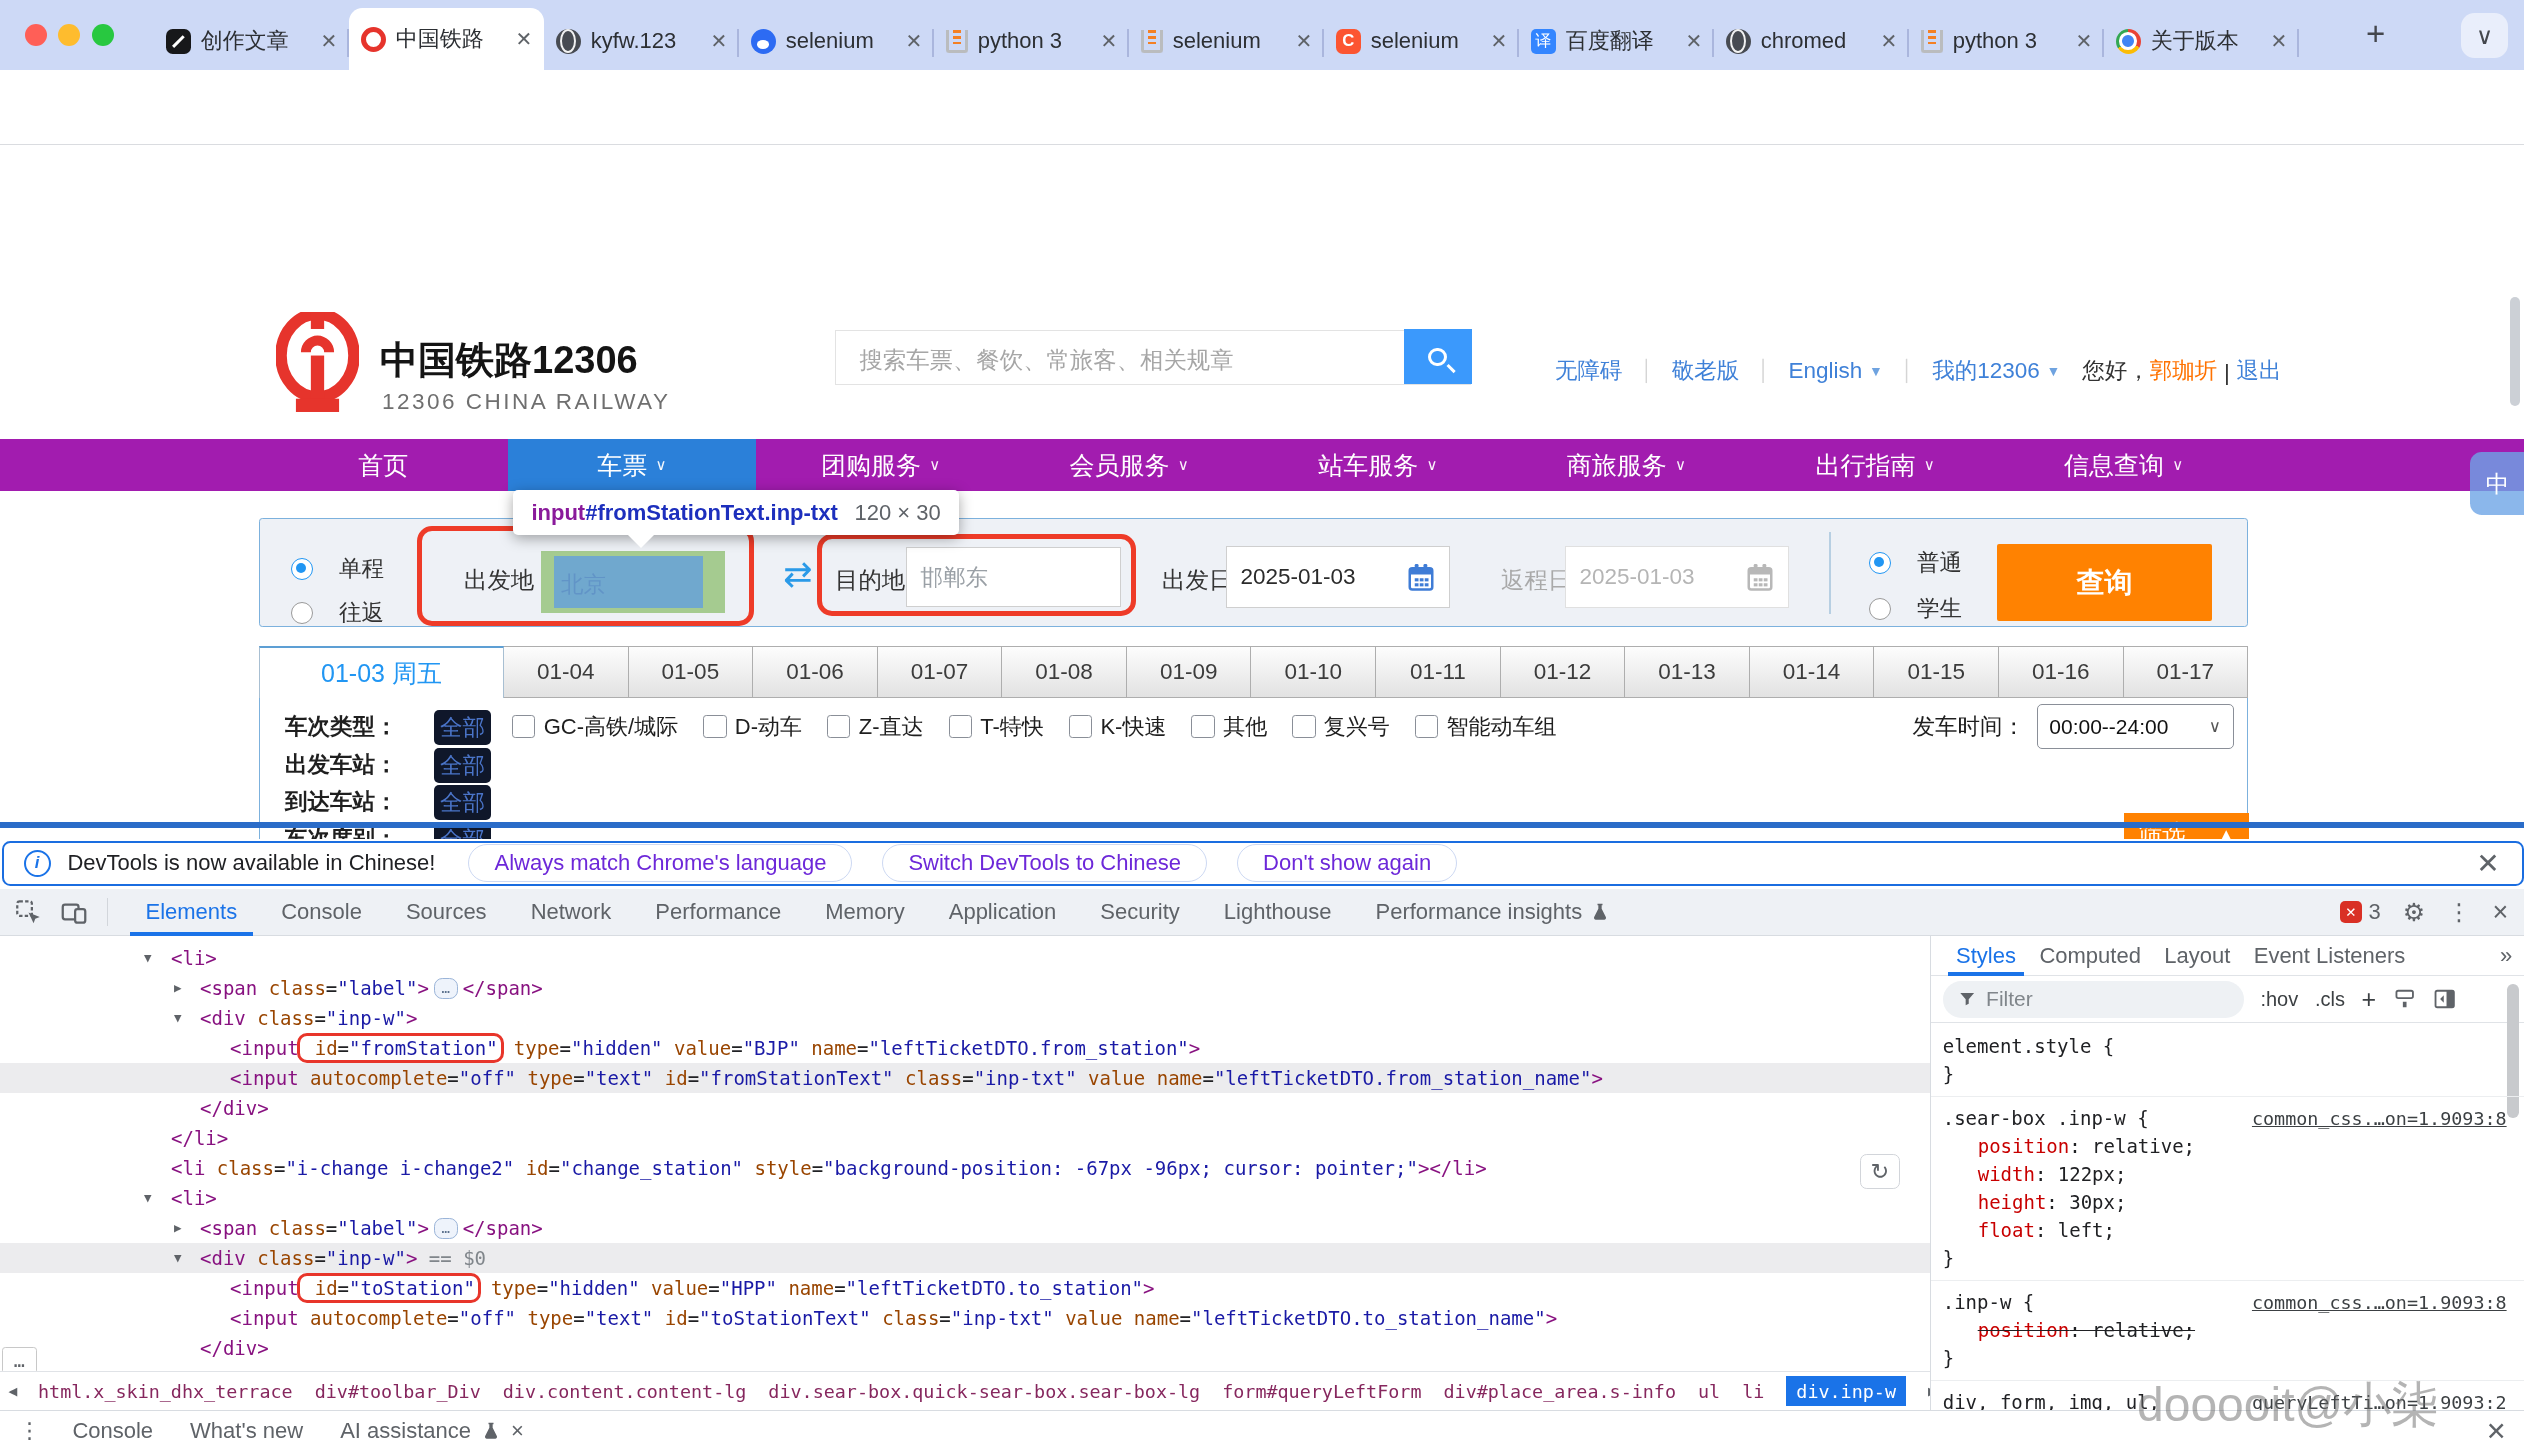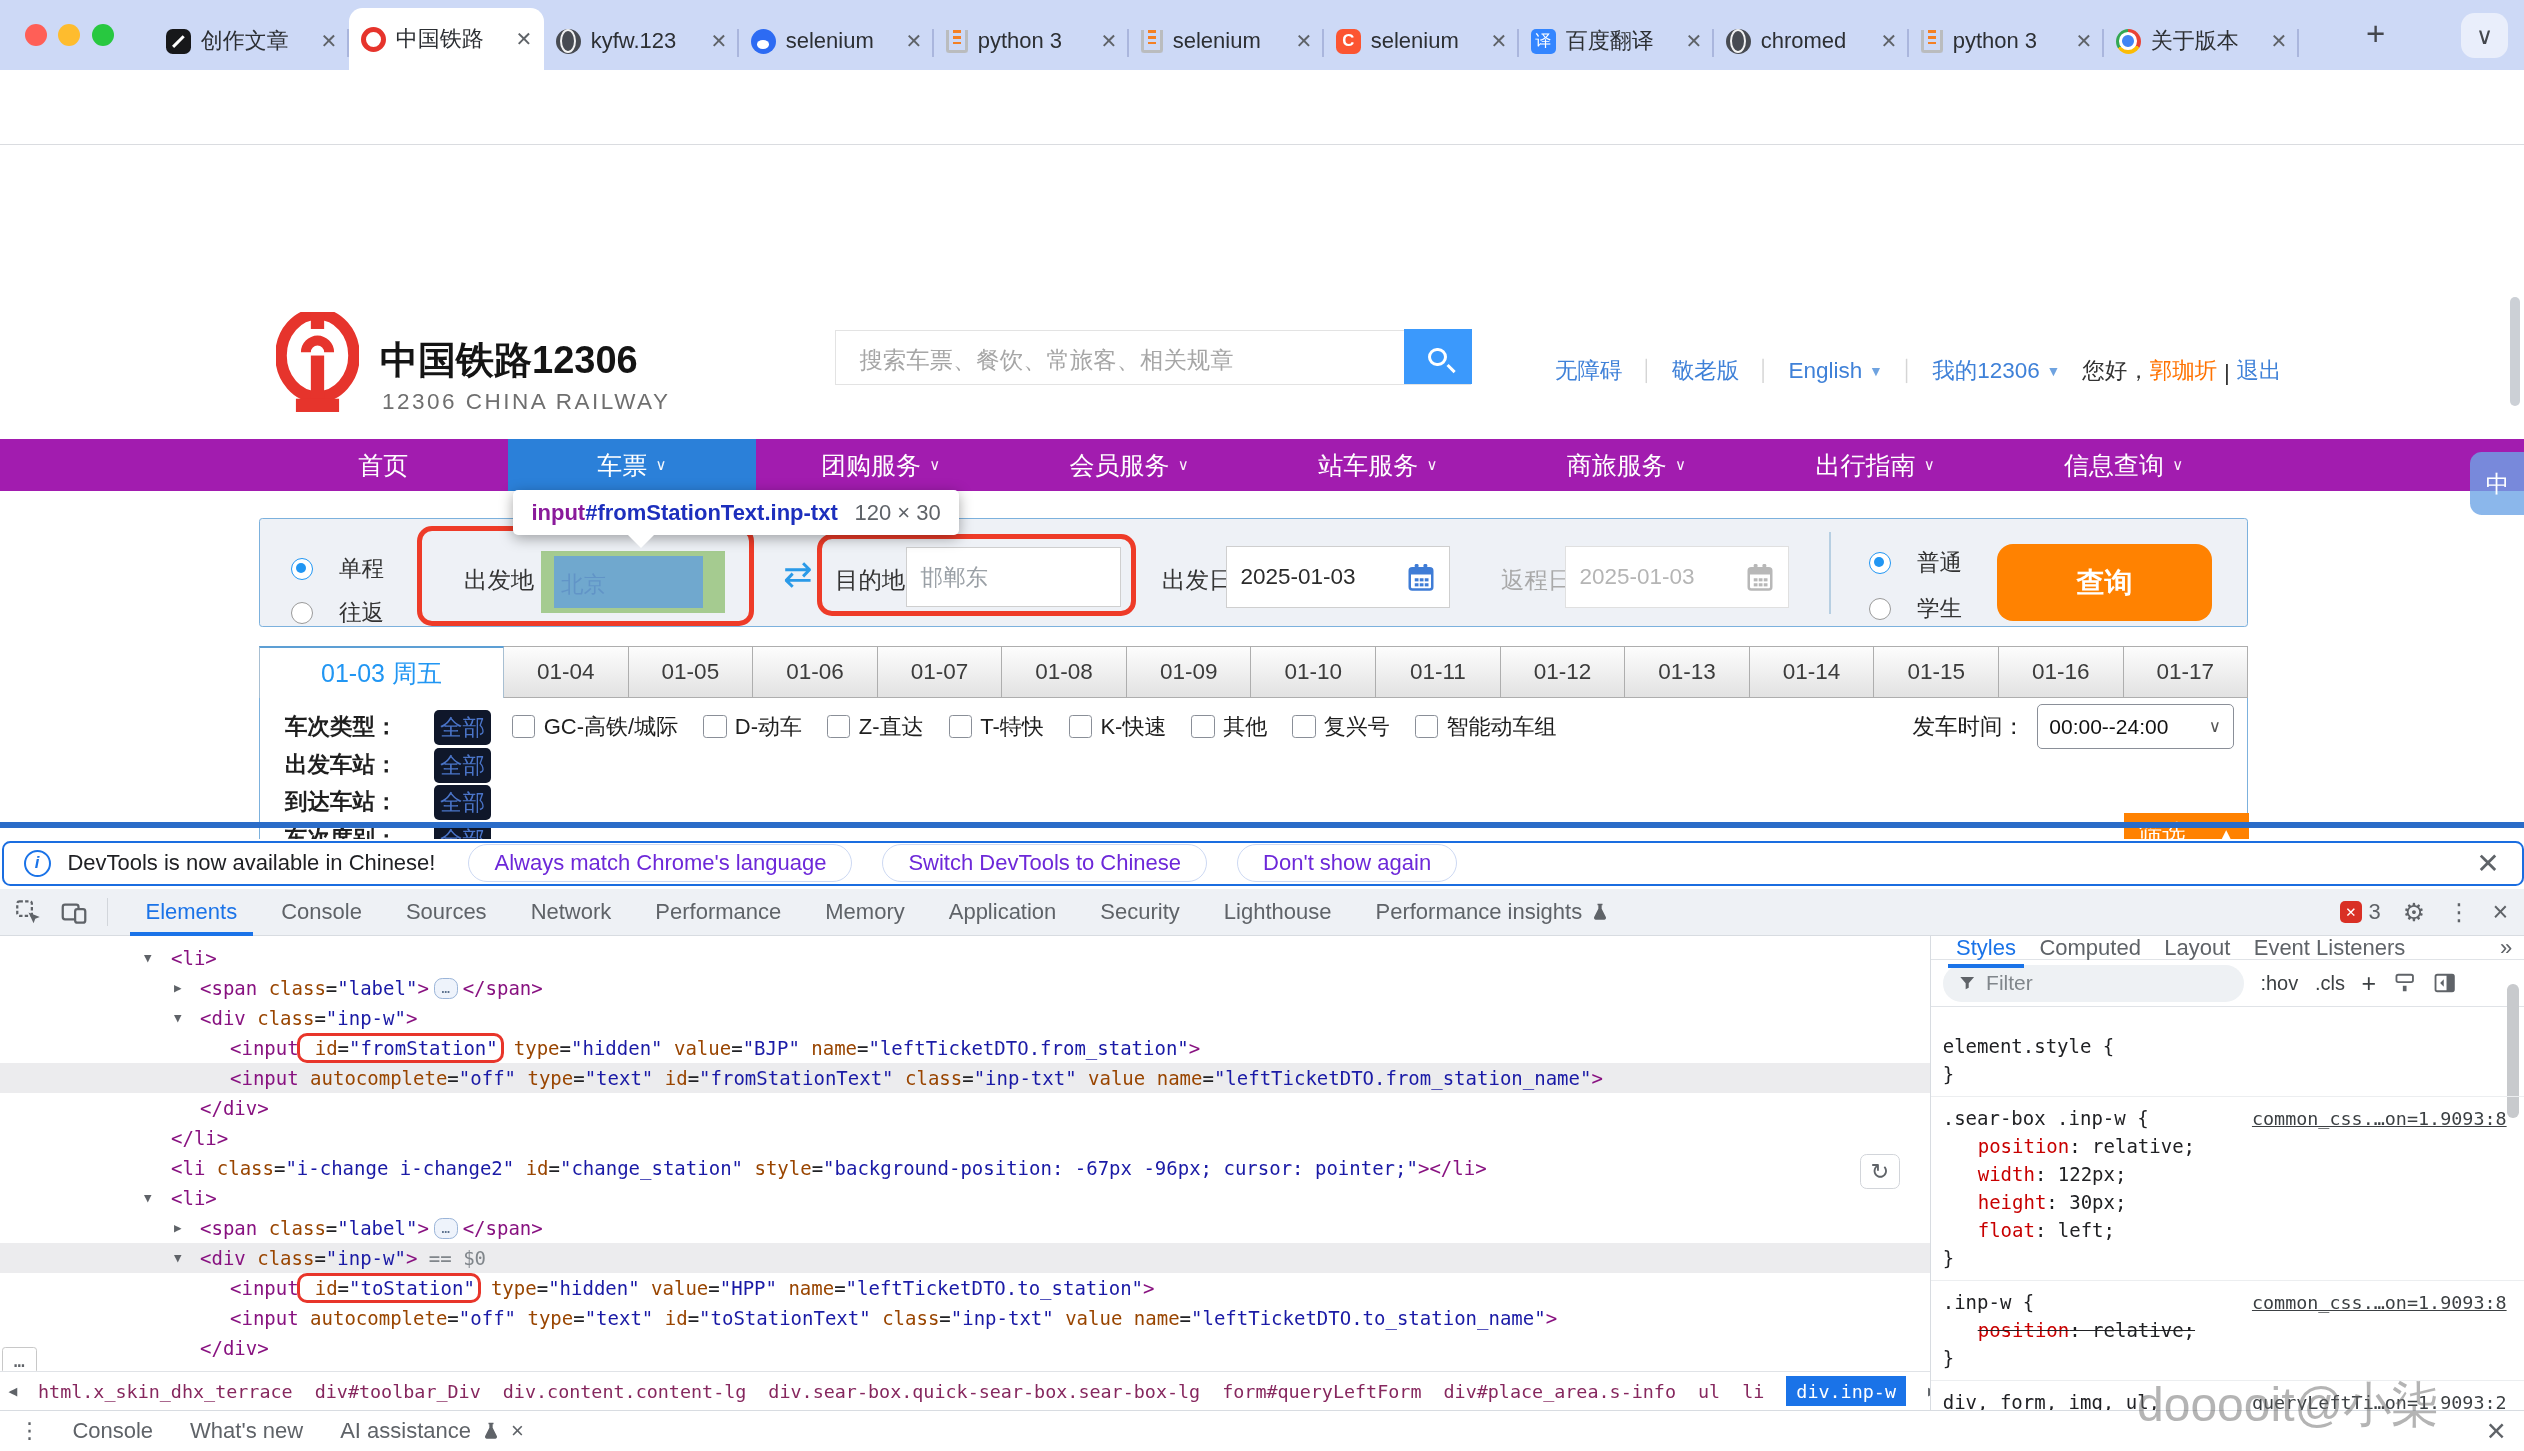--- a/index.html
+++ b/index.html
@@ -98,21 +98,21 @@
   .flabel.dim{color:#a9a9a9}
   .hlinput{position:absolute;left:541px;top:406px;width:184px;height:62px;background:rgba(140,190,110,.75)}
   .hlinput .inner{position:absolute;left:13.4px;right:22px;top:5px;bottom:5px;background:rgba(100,160,220,.82)}
   .hlinput .val{position:absolute;left:20px;top:18.4px;font-size:22.5px;color:#55606b;z-index:0}
   .swap{position:absolute;left:783px;top:409px;font-size:35px;color:#2a9ae8;font-family:"DejaVu Sans",sans-serif}
   .finput{position:absolute;background:#fff;border:1.7px solid #cfcfcf;display:flex;align-items:center;padding:0 13.4px;font-size:22.5px;color:#2b2b2b}
   .finput.ph{color:#9aa0a6}
   .finput.dim{border-color:#e0e0e0;color:#b5b5b5}
   .cal{margin-left:auto;flex:none}
   .fdivider{position:absolute;left:1829px;top:387px;width:1.7px;height:82px;background:#b7cfe2}
-  .querybtn{position:absolute;left:1997px;top:399px;width:215px;height:77px;background:#ff8201;border-radius:16px;color:#fff;font-size:28px;font-weight:bold;display:flex;align-items:center;justify-content:center}
+  .querybtn{position:absolute;left:1997px;top:399px;width:215px;height:77px;background:#ff8201;border-radius:2px;color:#fff;font-size:28px;font-weight:bold;display:flex;align-items:center;justify-content:center}
   .redbox{position:absolute;border:5px solid #ee3b28;border-radius:15px;z-index:5}
   .rb1{left:417px;top:381px;width:337px;height:100px}
   .rb2{left:817px;top:389px;width:319px;height:82px}
 
   .datetabs{position:absolute;left:259px;top:501px;width:1989px;height:52px;display:flex}
   .dtab-active{width:245px;background:#fff;border:1.7px solid #a8bfd2;border-bottom:none;border-top:2.5px solid #5d9fd4;color:#2196f3;font-weight:normal;font-size:25px;display:flex;align-items:center;justify-content:center}
   .dtab{flex:1;background:linear-gradient(#fdfdfd,#e2e2e2);border:0.8px solid #aeaeae;border-left:none;color:#3c3c3c;font-size:22.5px;display:flex;align-items:center;justify-content:center}
 
   .filterpanel{position:absolute;left:259px;top:553px;width:1989px;height:155px;background:#fff;border-left:1.7px solid #7cb1dd;border-right:1.7px solid #7cb1dd;border-bottom:4.2px solid #4e86ad}
   .flrow{position:absolute;left:0;width:100%;height:37px;display:flex;align-items:center}
@@ -157,21 +157,21 @@
   .cl.hl{background:#ececee}
   .cl .ar{position:absolute;font-size:12.5px;color:#5f6368;top:0}
   .cl .txt{position:absolute;top:0}
   .tok-t{color:#881280}.tok-a{color:#994500}.tok-v{color:#1a1aa6}.tok-p{color:#202124}.tok-g{color:#80868b}
   .tok-e{display:inline-block;border:1.7px solid #9ab4d8;border-radius:8.3px;background:#eef3fb;color:#5a708c;padding:0 6.7px;font-size:14px;line-height:18.4px;margin:0 5px;vertical-align:1.7px}
   .coderedbox{border:3.3px solid #e8352a;border-radius:10px;padding:0.8px 3.3px;margin:0 -1.7px}
   .revealbtn{position:absolute;left:1860px;top:218px;width:40px;height:35px;border:1.7px solid #d2d5da;border-radius:6.7px;background:#fff;color:#5f6368;font-size:22px;display:flex;align-items:center;justify-content:center;font-family:"DejaVu Sans",sans-serif}
   .morebtn{position:absolute;left:1.7px;top:411px;width:35px;height:27px;border:0.8px solid #c8c8c8;border-radius:3.3px;background:#fff;color:#5f6368;font-size:18.4px;display:flex;align-items:center;justify-content:center}
 
   .stylespanel{position:absolute;left:1930px;top:97px;width:594px;height:474px;background:#fff;border-left:1.7px solid #d8dce1}
-  .sptabs{height:24px;display:flex;align-items:center;gap:6.7px;border-bottom:0.8px solid #e0e3e7;padding-left:13.4px}
+  .sptabs{height:40px;display:flex;align-items:center;gap:6.7px;border-bottom:0.8px solid #e0e3e7;padding-left:13.4px}
   .sptab{padding:0 11.7px;font-size:22px;color:#5f6368;height:40px;display:flex;align-items:center;position:relative;white-space:nowrap}
   .sptab.active{color:#1a73e8}
   .sptab.active::after{content:"";position:absolute;left:3.3px;right:3.3px;bottom:0;height:3.3px;background:#1a73e8}
   .spmore{margin-left:auto;padding-right:11.7px;color:#5f6368;font-size:22px}
   .sptools{height:47px;display:flex;align-items:center;border-bottom:0.8px solid #e0e3e7;padding:0 11.7px;gap:16.7px}
   .spfilter{width:301px;height:37px;background:#eef1f4;border-radius:18.4px;display:flex;align-items:center;gap:10px;padding:0 15px;color:#80868b;font-size:21px}
   .sptool{font-size:20px;color:#3c4043;white-space:nowrap}
   .spplus{font-size:25px;color:#3c4043}
   .spscroll{position:absolute;right:5px;top:48px;width:11.7px;height:134px;background:#c8cacd;border-radius:5.8px}
   .sprules{position:absolute;left:0;top:89px;width:594px;bottom:0;overflow:hidden;font-family:"DejaVu Sans Mono",monospace;font-size:19px;line-height:28px;color:#202124}

